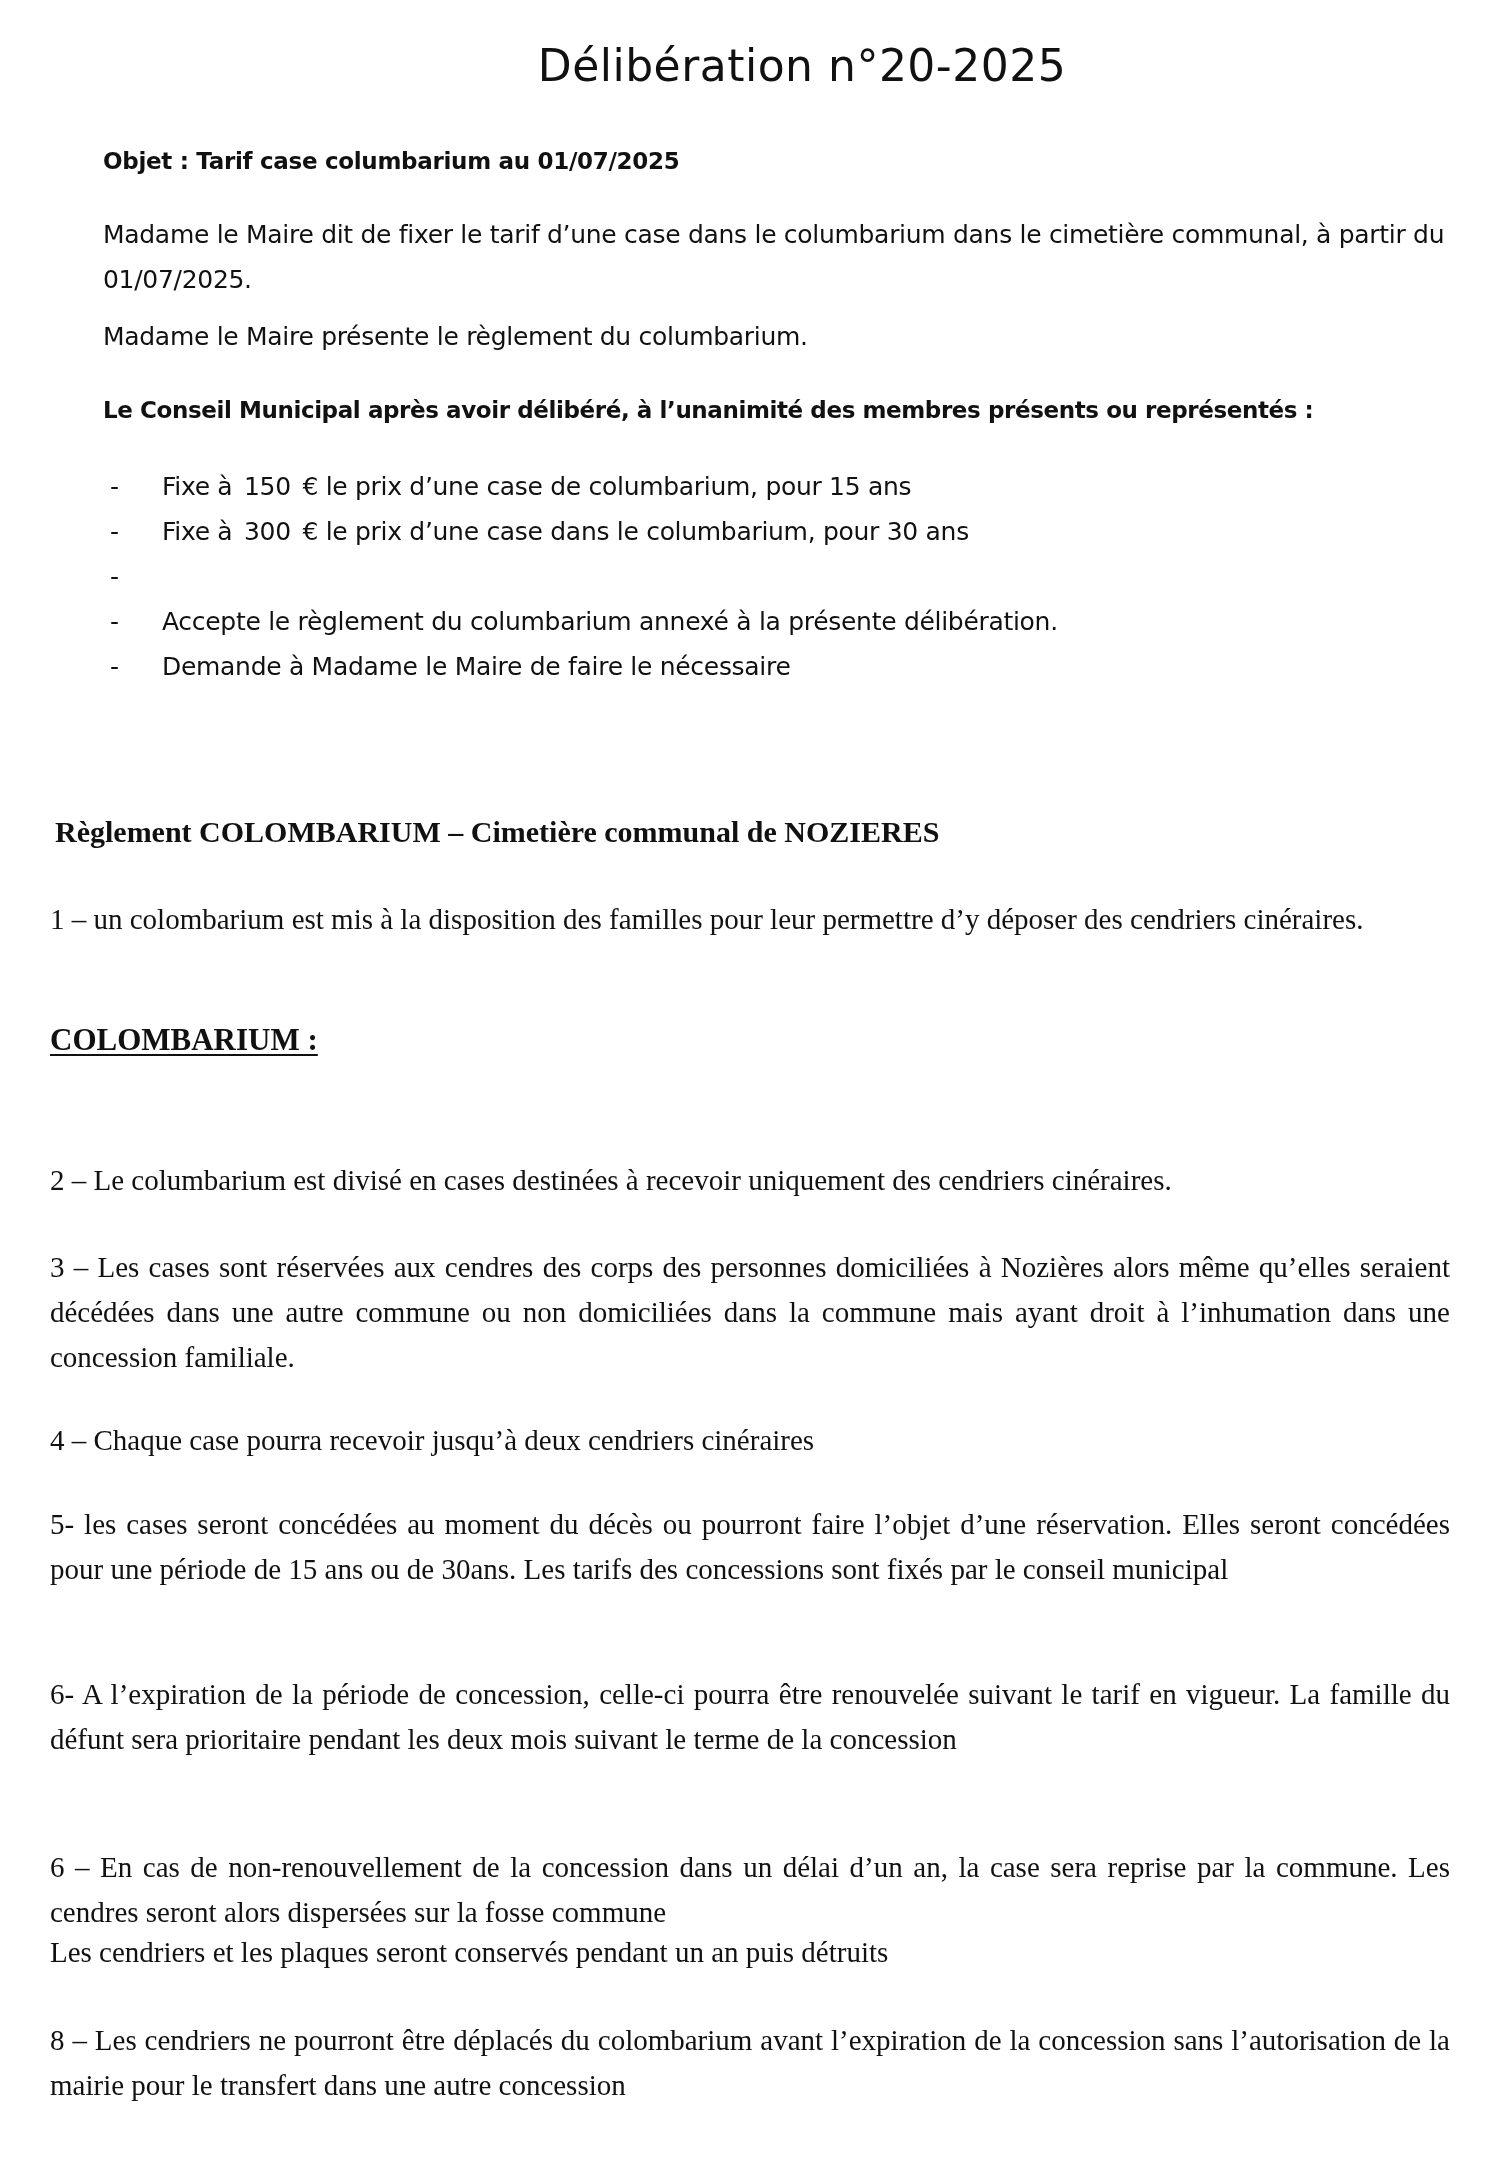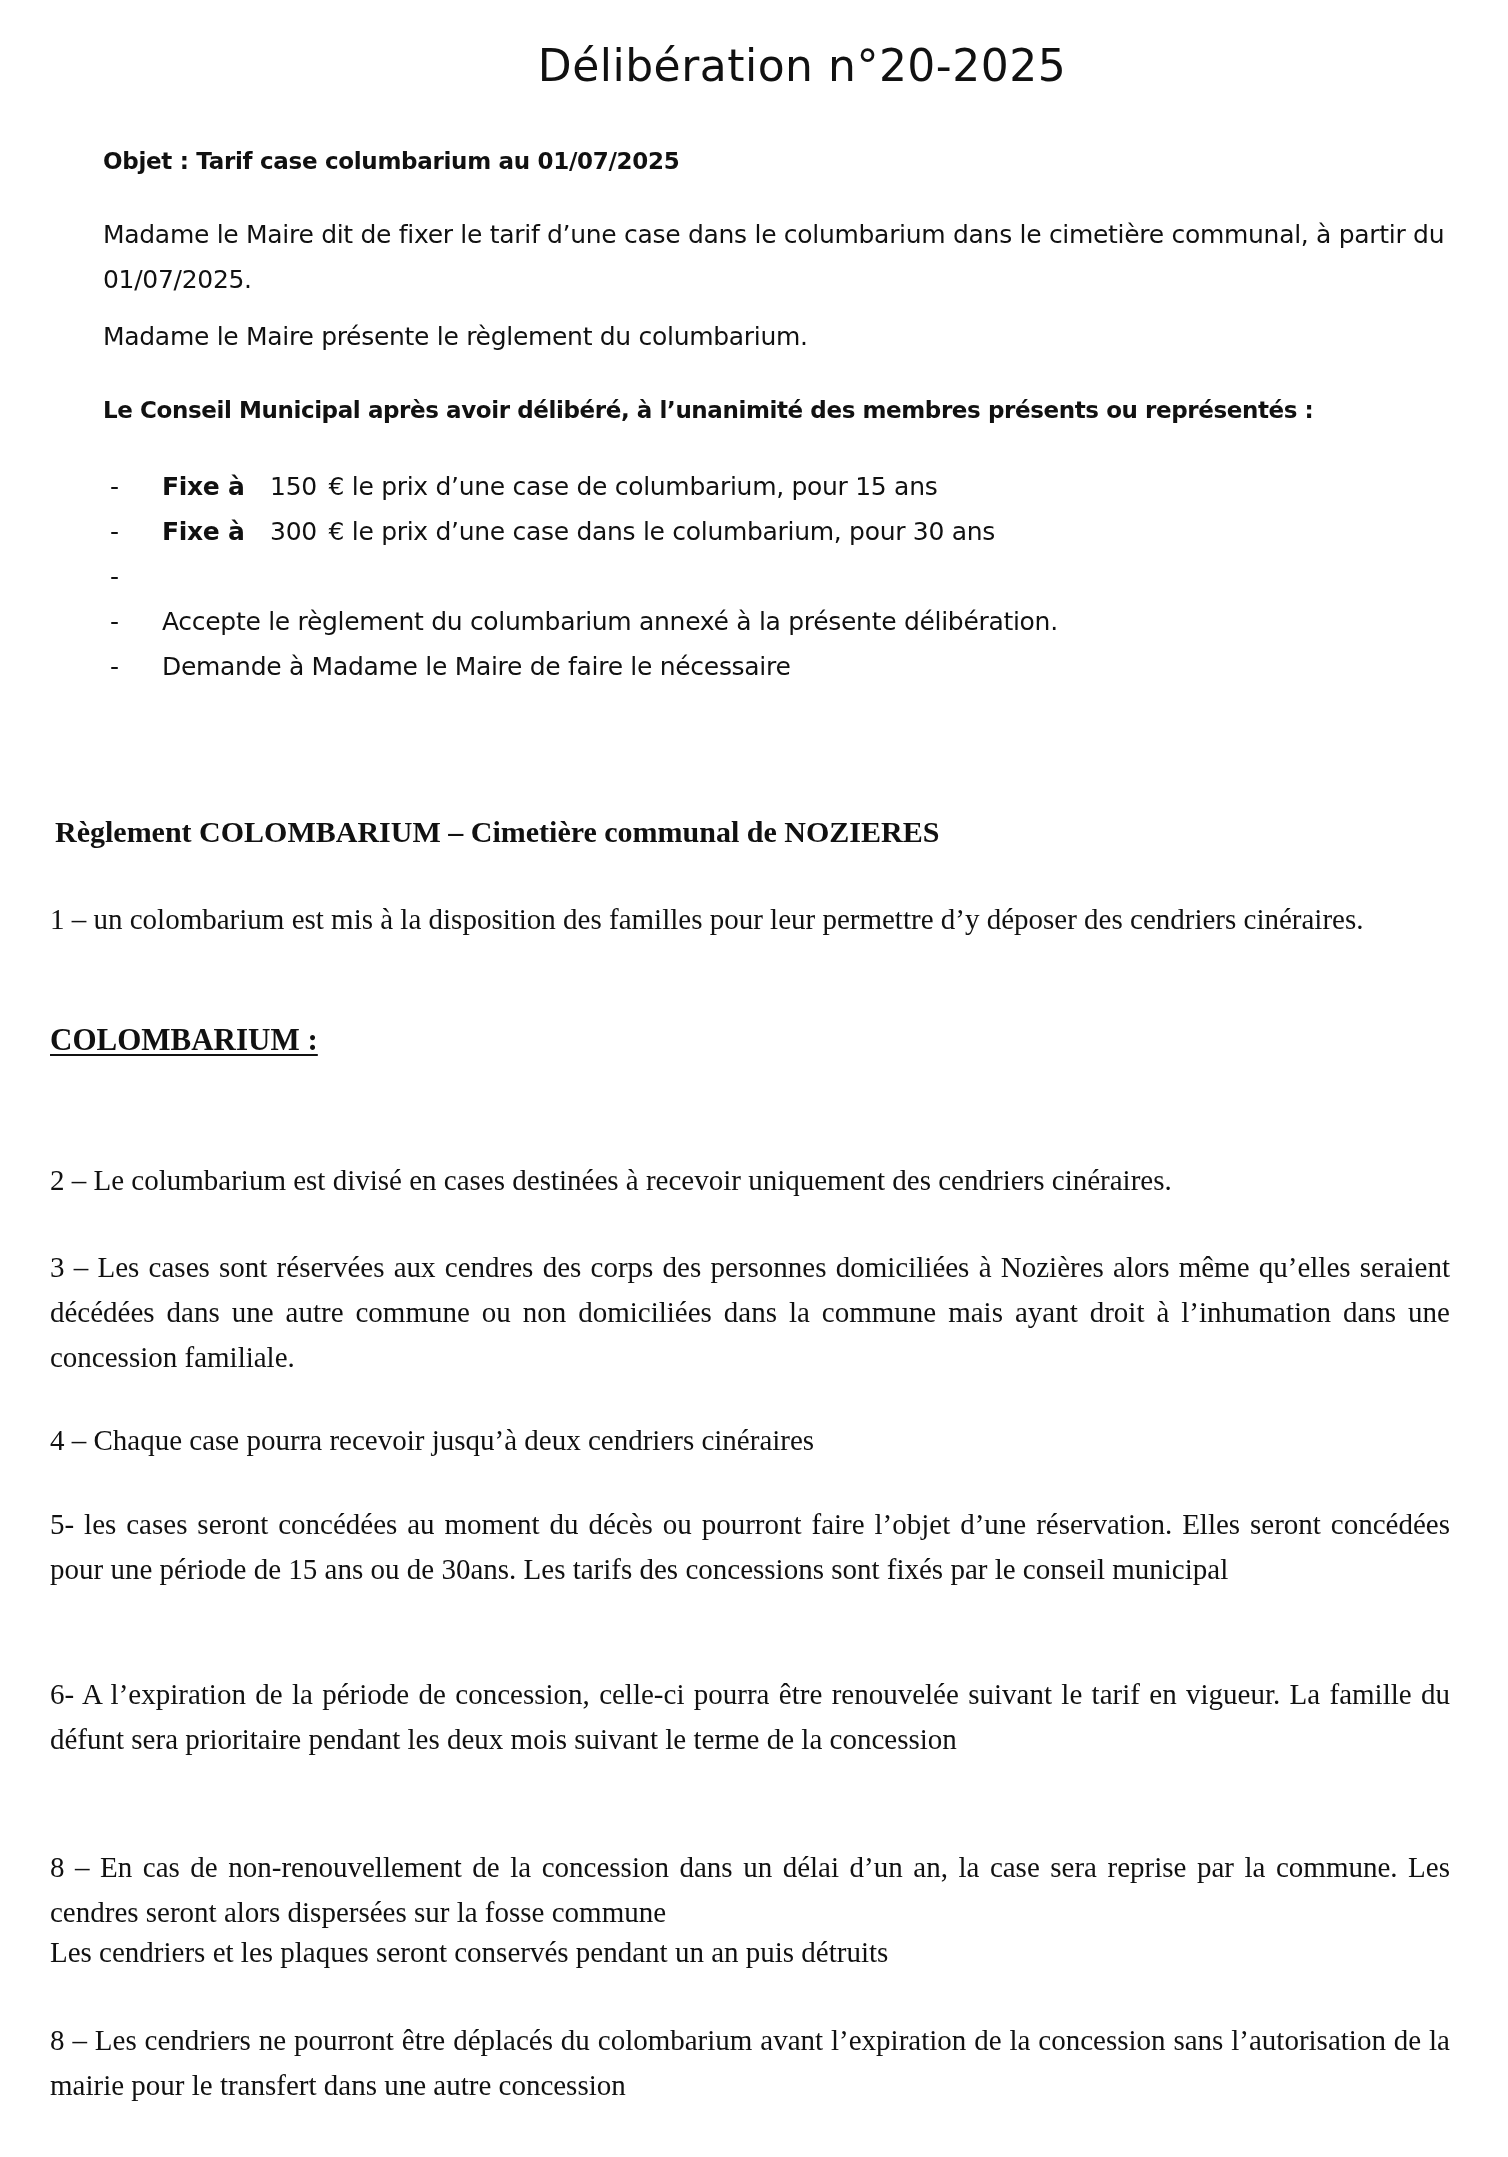--- a/index.html
+++ b/index.html
@@ -11,21 +11,21 @@
     #title { left: 0; width: 1508px; top: 40px; text-align: center; font-size: 44px; letter-spacing: 0.5px; font-weight: 400; }
     #objet { left: 55px; top: 148px; font-size: 23px; font-weight: 700; letter-spacing: -0.3px; }
     #intro { left: 55px; top: 212px; width: 1400px; font-size: 25px; line-height: 45px; letter-spacing: -0.3px; }
     #presente { left: 55px; top: 322px; font-size: 25px; letter-spacing: -0.3px; }
     #conseil { left: 55px; top: 397px; font-size: 23px; font-weight: 700; letter-spacing: -0.4px; }
 
     #decisions { left: 110px; top: 464px; list-style: none; padding: 0; font-size: 25px; letter-spacing: -0.3px; }
     #decisions li { height: 45px; line-height: 45px; display: flex; }
     #decisions .dash { width: 52px; display: inline-block; }
     #decisions .amt { display: inline-block; width: 70px; text-align: center; }
-    #decisions .pre { margin-right: 14px; font-weight: bold; }
+    #decisions .pre { margin-right: 0; }
 
     #reg-title { left: 55px; top: 815px; font-size: 30px; font-weight: 700; }
     .para { left: 50px; width: 1400px; font-size: 29px; line-height: 45px; text-align: justify; }
     #p1 { top: 897px; }
     #colo-heading { left: 50px; top: 1022px; font-size: 31px; font-weight: 700; text-decoration: underline; text-decoration-thickness: 2px; text-underline-offset: 4px; }
     #p2 { top: 1117px; margin-top: 41px; }
     #p3 { top: 1245px; }
     #p4 { top: 1418px; }
     #p5 { top: 1502px; }
     #p6 { top: 1672px; }
@@ -69,15 +69,15 @@
 </ul>
 
 <h2 id="reg-title" class="abs serif">Règlement COLOMBARIUM – Cimetière communal de NOZIERES</h2>
 <p id="p1" class="abs serif para">1 – un colombarium est mis à la disposition des familles pour leur permettre d’y déposer des cendriers cinéraires.</p>
 <h3 id="colo-heading" class="abs serif">COLOMBARIUM :</h3>
 <p id="p2" class="abs serif para">2 – Le columbarium est divisé en cases destinées à recevoir uniquement des cendriers cinéraires.</p>
 <p id="p3" class="abs serif para">3 – Les cases sont réservées aux cendres des corps des personnes domiciliées à Nozières alors même qu’elles seraient décédées dans une autre commune ou non domiciliées dans la commune mais ayant droit à l’inhumation dans une concession familiale.</p>
 <p id="p4" class="abs serif para">4 – Chaque case pourra recevoir jusqu’à deux cendriers cinéraires</p>
 <p id="p5" class="abs serif para">5- les cases seront concédées au moment du décès ou pourront faire l’objet d’une réservation. Elles seront concédées pour une période de 15 ans ou de 30ans. Les tarifs des concessions sont fixés par le conseil municipal</p>
 <p id="p6" class="abs serif para">6- A l’expiration de la période de concession, celle-ci pourra être renouvelée suivant le tarif en vigueur. La famille du défunt sera prioritaire pendant les deux mois suivant le terme de la concession</p>
-<p id="p7" class="abs serif para">8 – En cas de non-renouvellement de la concession dans un délai d’un an, la case sera reprise par la commune. Les cendres seront alors dispersées sur la fosse commune</p>
+<p id="p7" class="abs serif para">6 – En cas de non-renouvellement de la concession dans un délai d’un an, la case sera reprise par la commune. Les cendres seront alors dispersées sur la fosse commune</p>
 <p id="p7b" class="abs serif para">Les cendriers et les plaques seront conservés pendant un an puis détruits</p>
 <p id="p8" class="abs serif para">8 – Les cendriers ne pourront être déplacés du colombarium avant l’expiration de la concession sans l’autorisation de la mairie pour le transfert dans une autre concession</p>
 
 </body></html>

